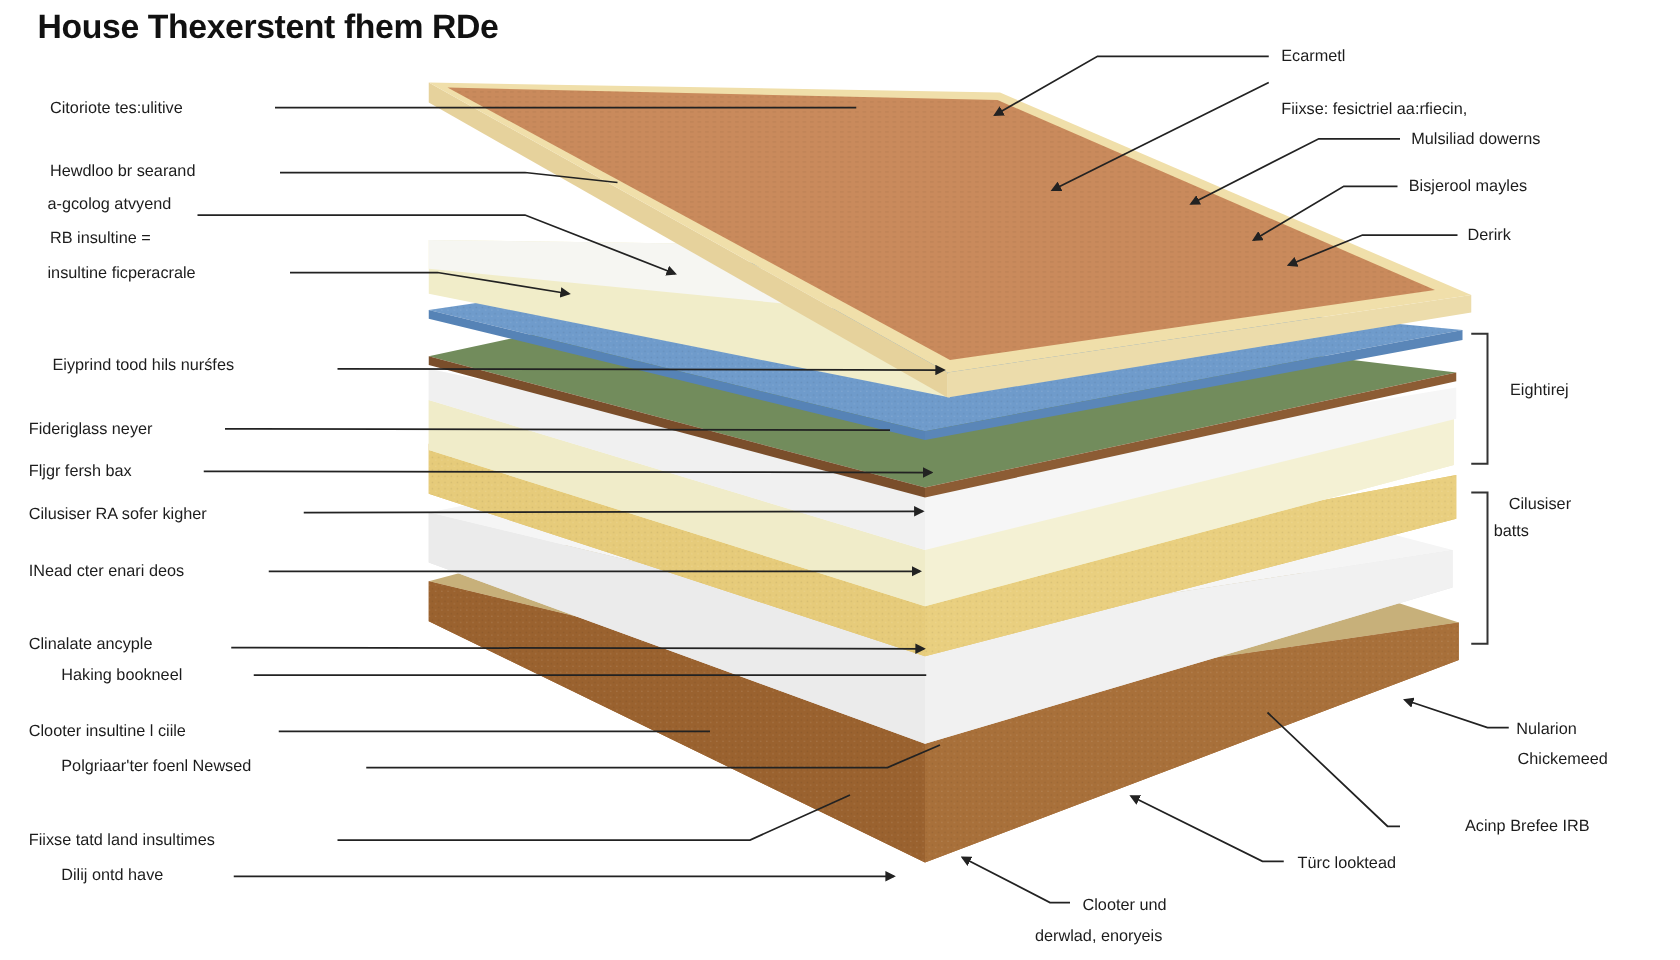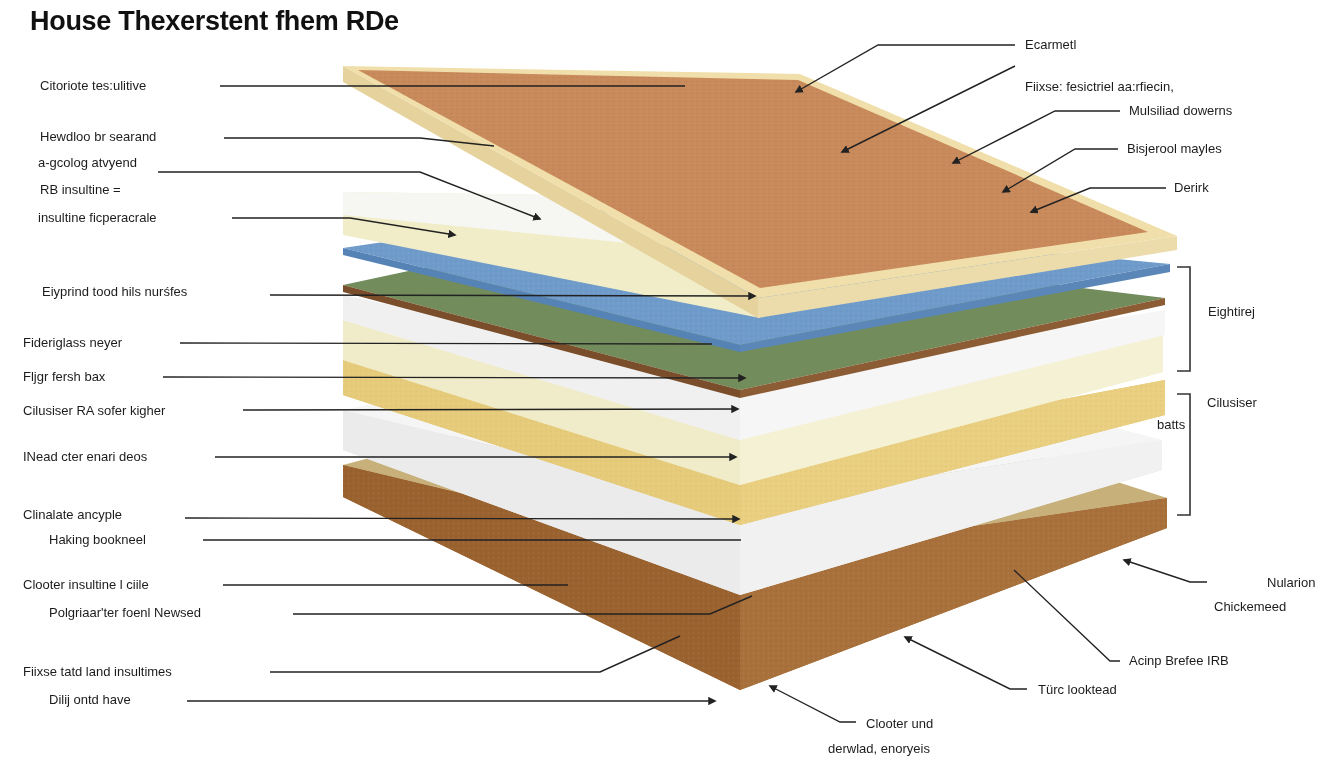--- a/index.html
+++ b/index.html
@@ -144,19 +144,19 @@
 <div class="lbl" style="left:23px;top:661px">Fiixse tatd land insultimes</div>
 <div class="lbl" style="left:49px;top:689px">Dilij ontd have</div>
 
 <div class="lbl" style="left:1025px;top:34px">Ecarmetl</div>
 <div class="lbl" style="left:1025px;top:76px">Fiixse: fesictriel aa:rfiecin,</div>
 <div class="lbl" style="left:1129px;top:100px">Mulsiliad dowerns</div>
 <div class="lbl" style="left:1127px;top:138px">Bisjerool mayles</div>
 <div class="lbl" style="left:1174px;top:177px">Derirk</div>
 <div class="lbl" style="left:1208px;top:301px">Eightirej</div>
 <div class="lbl" style="left:1207px;top:392px">Cilusiser</div>
-<div class="lbl" style="left:1157px;top:414px">batts</div>
-<div class="lbl" style="left:1267px;top:572px">Nularion</div>
+<div class="lbl" style="left:1195px;top:414px">batts</div>
+<div class="lbl" style="left:1213px;top:572px">Nularion</div>
 <div class="lbl" style="left:1214px;top:596px">Chickemeed</div>
-<div class="lbl" style="left:1129px;top:650px">Acinp Brefee IRB</div>
+<div class="lbl" style="left:1172px;top:650px">Acinp Brefee IRB</div>
 <div class="lbl" style="left:1038px;top:679px">Türc looktead</div>
 <div class="lbl" style="left:866px;top:713px">Clooter und</div>
 <div class="lbl" style="left:828px;top:738px">derwlad, enoryeis</div>
 
 </body></html>

